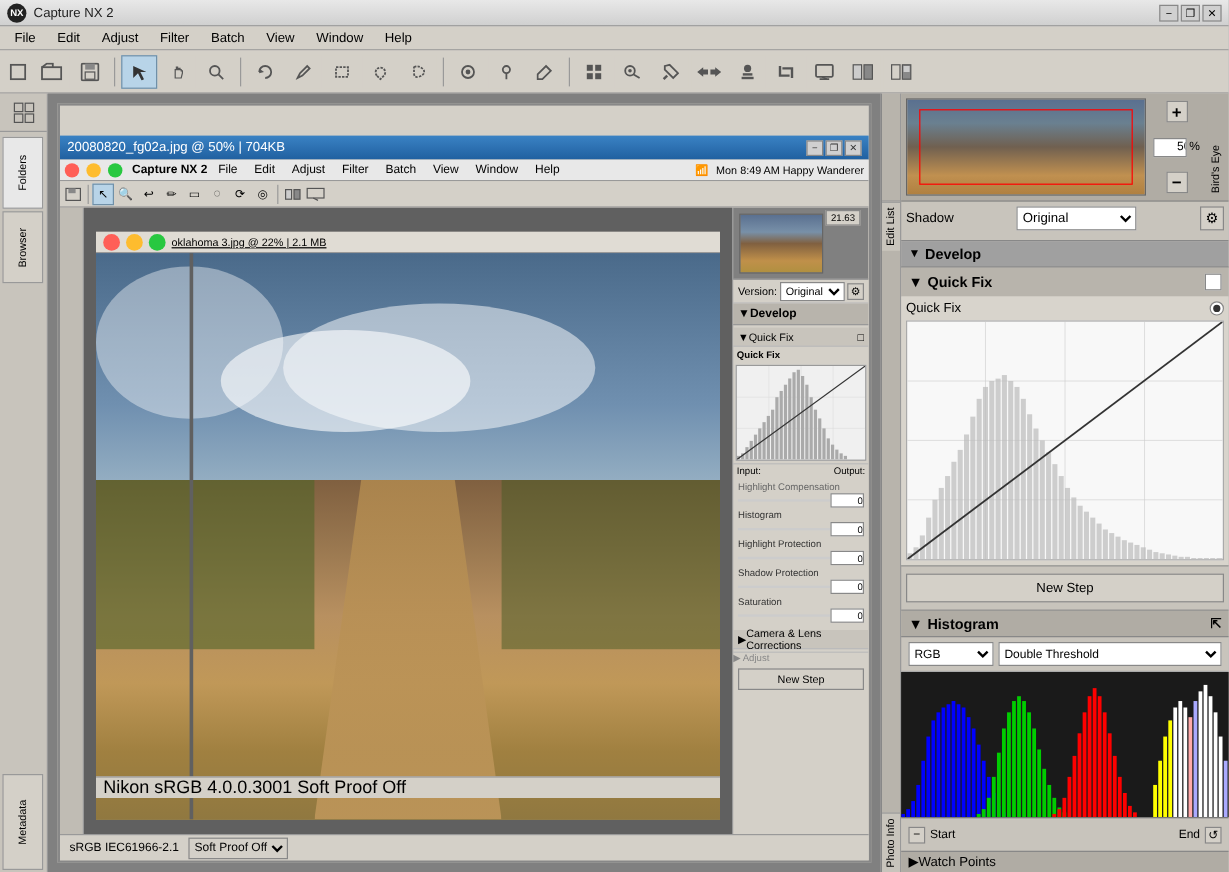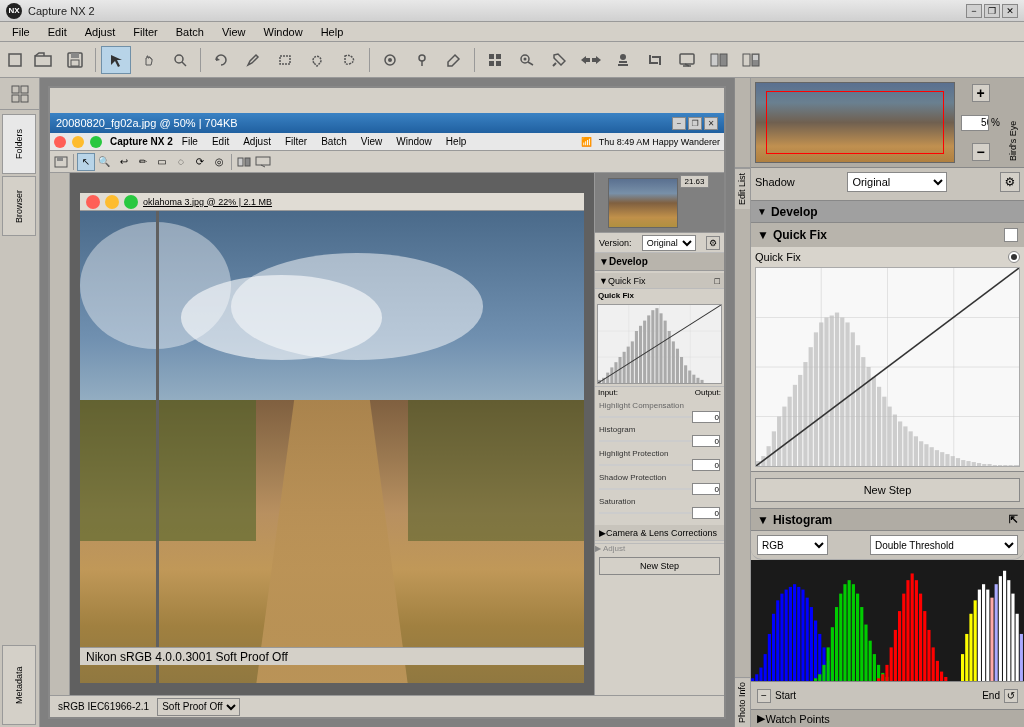--- a/index.html
+++ b/index.html
@@ -217,26 +217,26 @@
     .photo-titlebar {
       position: absolute; top: 0; left: 0; right: 0; height: 18px;
       background: #e0dcd4;
       display: flex; align-items: center; justify-content: space-between;
       padding: 0 6px; font-size: 9px; border-bottom: 1px solid #999;
     }
     .photo-statusbar {
       position: absolute; bottom: 0; left: 0; right: 0; height: 18px;
       background: #d4d0c8;
       display: flex; align-items: center; padding: 0 6px;
-      font-size: 12px; border-top: 1px solid #999;
+      font-size: 15px; border-top: 1px solid #999;
     }
     .photo-corner { width: 14px; height: 14px; background: #b0aca4; border-radius: 50%; display: inline-flex; align-items: center; justify-content: center; font-size: 7px; margin-right: 2px; }
 
     .inner-right-panel {
-      width: 130px;
+      width: 114px;
       background: #d4d0c8;
       border-left: 1px solid #999;
       display: flex;
       flex-direction: column;
     }
     .inner-right-thumb {
       height: 60px;
       background: #808080;
       border-bottom: 1px solid #999;
       display: flex; align-items: center; justify-content: center;
@@ -408,27 +408,26 @@
     }
     .histogram-header {
       background: #b0aca4; height: 22px;
       display: flex; align-items: center; padding: 0 6px;
       font-size: 12px; font-weight: bold;
       justify-content: space-between; border-bottom: 1px solid #888;
     }
     .histogram-controls {
       display: flex; align-items: center; padding: 4px 6px; gap: 4px;
       border-bottom: 1px solid #aaa;
-      border-radius: 11px;
     }
     .channel-select {
       height: 20px; font-size: 10px; background: #fff; border: 1px solid #888;
     }
     .threshold-select {
-      flex: 1; height: 20px; font-size: 10px; background: #fff; border: 1px solid #888; margin-left: 38px;
+      flex: 1; height: 20px; font-size: 10px; background: #fff; border: 1px solid #888;
     }
     .histogram-chart {
       flex: 1; background: #1a1a1a; position: relative; overflow: hidden; min-height: 80px;
     }
 
     .histogram-bottom {
       height: 28px; background: #c8c4bc; border-top: 1px solid #888;
       display: flex; align-items: center; padding: 0 6px; gap: 4px; font-size: 10px;
     }
     .hist-btn { width: 14px; height: 14px; background: #d4d0c8; border: 1px solid #888; display: flex; align-items: center; justify-content: center; font-size: 10px; cursor: pointer; }
@@ -675,21 +674,21 @@
               <span class="inner-menu-item">Edit</span>
               <span class="inner-menu-item">Adjust</span>
               <span class="inner-menu-item">Filter</span>
               <span class="inner-menu-item">Batch</span>
               <span class="inner-menu-item">View</span>
               <span class="inner-menu-item">Window</span>
               <span class="inner-menu-item">Help</span>
             </div>
             <div style="display:flex;align-items:center;gap:6px;font-size:9px;">
               <span>📶</span>
-              <span>Thu 8:49 AM    Happy Wanderer</span>
+              <span>Mon 8:49 AM    Happy Wanderer</span>
             </div>
           </div>
 
           <div class="inner-toolbar">
             <div class="inner-tb-btn">
               <svg width="14" height="12" viewBox="0 0 14 12">
                   <rect x="1" y="1" width="12" height="10" fill="none" stroke="#555" stroke-width="1"></rect>
                   <rect x="3" y="1" width="6" height="4" fill="#888"></rect>
                 </svg>
             </div>

